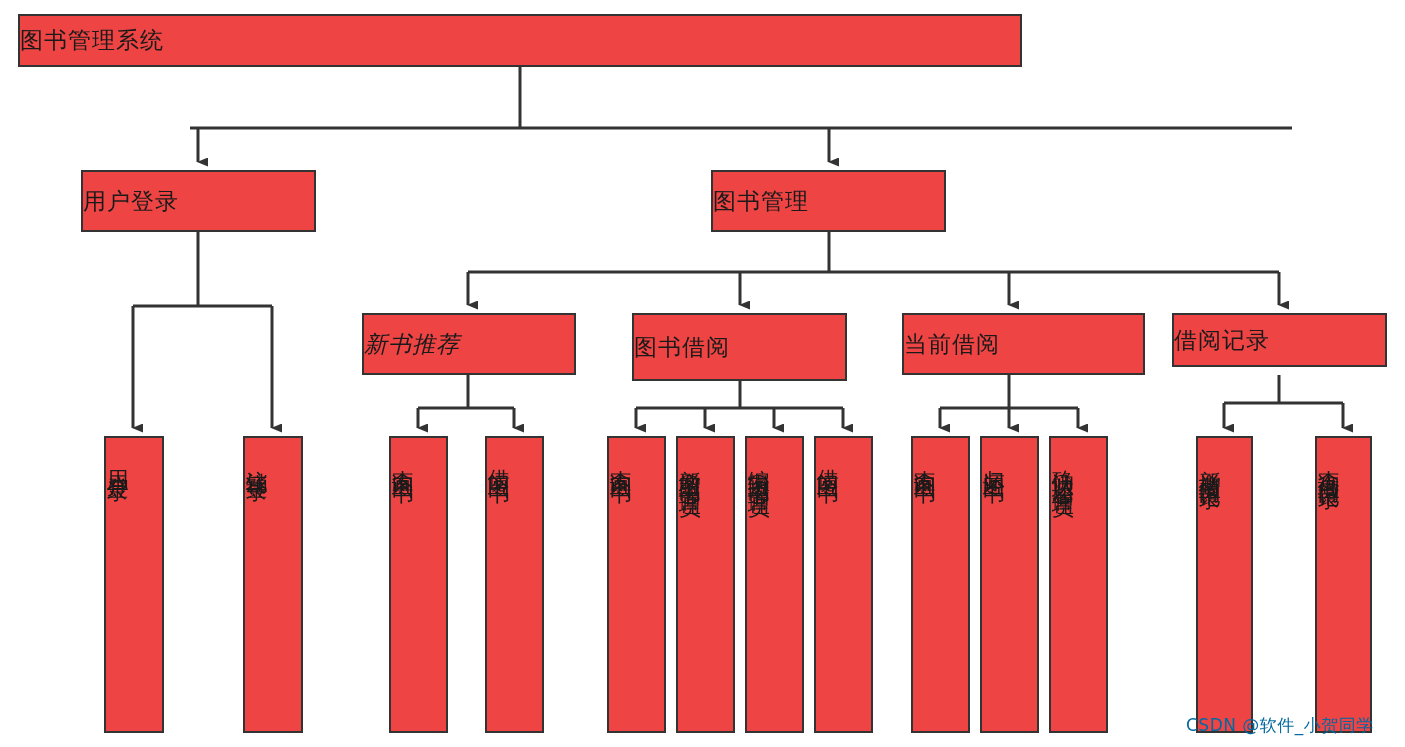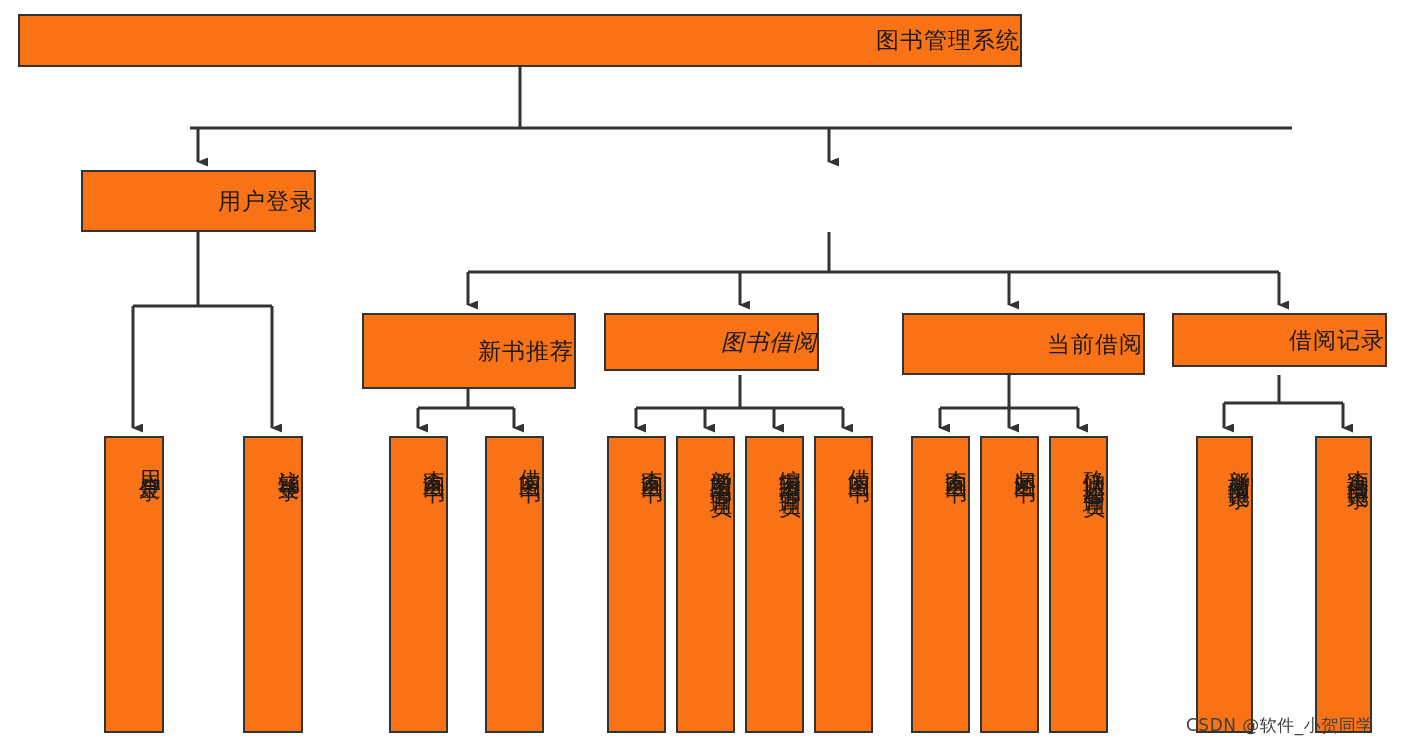--- a/index.html
+++ b/index.html
@@ -20,25 +20,25 @@
   svg.connectors {
     position: absolute;
     left: 0;
     top: 0;
     width: 1405px;
     height: 747px;
   }
   .node {
     position: absolute;
     box-sizing: border-box;
-    background: #f97316;
+    background: #ef4444;
     border: 2px solid #333333;
     display: flex;
     align-items: center;
-    justify-content: flex-end;
+    justify-content: flex-start;
     z-index: 2;
   }
   .node-label {
     color: #1a1a1a;
     font-size: 23px;
     line-height: 1.08;
     letter-spacing: 1px;
     white-space: nowrap;
     text-align: center;
   }
@@ -52,21 +52,21 @@
     letter-spacing: 4px;
     font-size: 22px;
     white-space: normal;
     max-height: 100%;
   }
   .watermark {
     position: absolute;
     left: 1186px;
     top: 714px;
     font-size: 17px;
-    color: #404040;
+    color: #0369a1;
     white-space: nowrap;
     z-index: 3;
     letter-spacing: 0.5px;
   }
 </style>
 </head>
 <body>
 
 <div id="diagram-root">
 
@@ -121,25 +121,28 @@
     </g>
   </svg>
 
   <div class="node" style="left:18px; top:14px; width:1004px; height:53px;">
     <span class="node-label">图书管理系统</span>
   </div>
 
   <div class="node" style="left:81px; top:170px; width:235px; height:62px;">
     <span class="node-label">用户登录</span>
   </div>
+  <div class="node" style="left:711px; top:170px; width:235px; height:62px;">
+    <span class="node-label">图书管理</span>
+  </div>
 
-  <div class="node" style="left:362px; top:313px; width:214px; height:76px;">
+  <div class="node" style="left:362px; top:313px; width:214px; height:62px;font-style:italic;">
     <span class="node-label">新书推荐</span>
   </div>
-  <div class="node" style="left:604px; top:313px; width:215px; height:58px;font-style:italic;">
+  <div class="node" style="left:632px; top:313px; width:215px; height:68px;">
     <span class="node-label">图书借阅</span>
   </div>
   <div class="node" style="left:902px; top:313px; width:243px; height:62px;">
     <span class="node-label">当前借阅</span>
   </div>
   <div class="node" style="left:1172px; top:313px; width:215px; height:54px;">
     <span class="node-label">借阅记录</span>
   </div>
 
   <div class="node vertical" style="left:104px; top:436px; width:60px; height:297px;">

